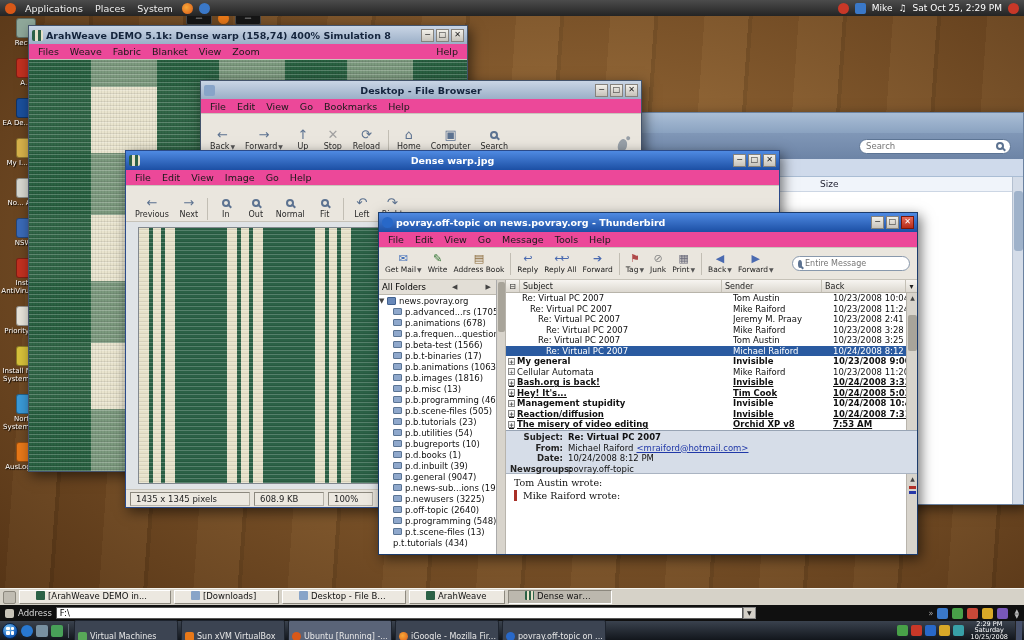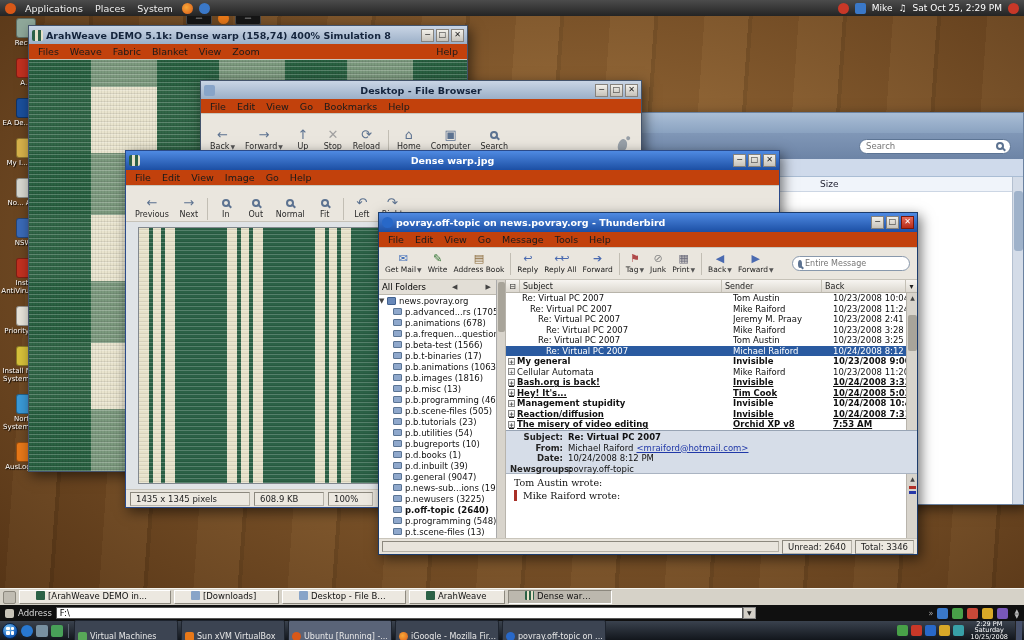--- a/index.html
+++ b/index.html
@@ -13,21 +13,21 @@
 .window{position:absolute;display:flex;flex-direction:column;border:1px solid #44546c;box-shadow:3px 4px 12px rgba(0,0,0,.55);background:#ece8e0}
 .tbar{height:18px;display:flex;align-items:center;gap:3px;padding:0 3px;position:relative;flex:none}
 .tb-blue{background:linear-gradient(#4f8ae2,#1c4fa4);color:#fff}
 .tb-gray{background:linear-gradient(#c9d5e5,#9bafc7);color:#14243c}
 .ttext{font-size:9.5px;font-weight:bold;white-space:nowrap;overflow:hidden}
 .tcenter{position:absolute;left:50%;transform:translateX(-50%);max-width:70%}
 .wbtns{margin-left:auto;display:flex;gap:2px}
 .wbtn{width:13px;height:13px;background:linear-gradient(#f2f0ea,#c6c2ba);border:1px solid #86827c;font-size:8px;line-height:10px;text-align:center;color:#222;flex:none}
 .wbtn.red{background:linear-gradient(#e86a58,#b62a18);border-color:#7c1608;color:#fff}
 .ticon{width:11px;height:11px;border-radius:2px;flex:none}
-.mbar{height:16px;background:#c2410c;border-bottom:1px solid #c9c5bb;display:flex;align-items:center;gap:1px;padding:0 4px;flex:none}
+.mbar{height:16px;background:#ec4899;border-bottom:1px solid #c9c5bb;display:flex;align-items:center;gap:1px;padding:0 4px;flex:none}
 .mitem{font-size:9.5px;padding:1px 5px;color:#1a1a1a;white-space:nowrap}
 .tsep{width:1px;height:22px;background:#c2beb4;margin:0 3px;flex:none}
 
 
 .stool{display:flex;align-items:flex-end;background:#eae6de;border-bottom:1px solid #c6c2b8;padding:1px 4px;flex:none}
 .sbtn{display:flex;flex-direction:column;align-items:center;justify-content:flex-end;padding:1px 5px;min-width:30px}
 .sbtn .ig{font-size:13px;line-height:14px;color:#5c7290}
 .sbtn .lb{font-size:8px;color:#2a2a2a;white-space:nowrap}
 .darr{font-size:6px;color:#555;margin-left:1px}
 
@@ -90,21 +90,21 @@
 .tbi .lb{font-size:7.5px;color:#222;white-space:nowrap}
 .tb-search{margin-left:auto;margin-right:4px;width:118px;height:15px;background:#fff;border:1px solid #8898ac;border-radius:8px;display:flex;align-items:center;gap:3px;padding:0 5px}
 .tb-search input{border:0;outline:0;flex:1;font-size:8px;color:#555;background:transparent;font-family:inherit}
 .tb-main{flex:1;display:flex;min-height:0}
 .fpane{width:118px;background:#fff;border-right:1px solid #aaa;display:flex;flex-direction:column;flex:none}
 .fhead{height:15px;background:#e2ded6;border-bottom:1px solid #bcb8ae;display:flex;align-items:center;font-size:8.5px;padding:0 3px;flex:none}
 .fhead .nav{margin-left:auto;font-size:7px;color:#444;padding:0 2px}
 .ftree{flex:1;overflow:hidden;font-size:8.5px;color:#111}
 .frow{display:flex;align-items:center;height:11px;white-space:nowrap;overflow:hidden}
 .frow.child{padding-left:14px}
-.frow.fbold{font-weight:bold}
+.frow.fbold{font-weight:normal}
 .texp{font-size:7px;width:8px;color:#444}
 .sicon{width:9px;height:8px;background:#6888b8;border:1px solid #41618f;border-radius:1px;margin-right:3px;flex:none}
 .ficon{width:9px;height:7px;background:#8fa8cc;border:1px solid #5a7494;border-radius:1px;margin-right:3px;flex:none}
 .fscroll{width:9px;background:#d8d4cc;border-right:1px solid #b8b4ac;flex:none}
 .fthumb{width:7px;height:50px;background:#a8a49a;margin:2px auto 0;border-radius:2px}
 .tb-right{flex:1;display:flex;flex-direction:column;min-width:0}
 .lhead{height:13px;background:linear-gradient(#f7f5f1,#dcd8d0);border-bottom:1px solid #b8b4aa;display:flex;align-items:center;font-size:8px;color:#222;flex:none}
 .lhead>span{border-right:1px solid #c4c0b6;padding:0 3px;height:100%;display:flex;align-items:center}
 .hc-thread{width:14px;justify-content:center}
 .hc-sub{flex:1}
@@ -703,25 +703,20 @@
             <div>Mike Raiford wrote:</div>
           </div>
           <div class="bscroll">
             <span class="sarr">▲</span>
             <div class="bmark" style="background:#b03028"></div>
             <div class="bmark" style="background:#2838a8"></div>
           </div>
         </div>
       </div>
     </div>
-    <div class="tb-status">
-      <span class="fill"></span>
-      <span class="scell">Unread: 2640</span>
-      <span class="scell">Total: 3346</span>
-    </div>
   </div>
 
   <div id="winlist">
     <span class="showdesk"></span>
     <div class="wlbtn" style="width:152px">
         <span class="wlicon" style="background:#2b6146"></span>
         <span>[ArahWeave DEMO in...</span>
       </div>
     <div class="wlbtn" style="width:105px">
         <span class="wlicon" style="background:#88a4c8"></span>

